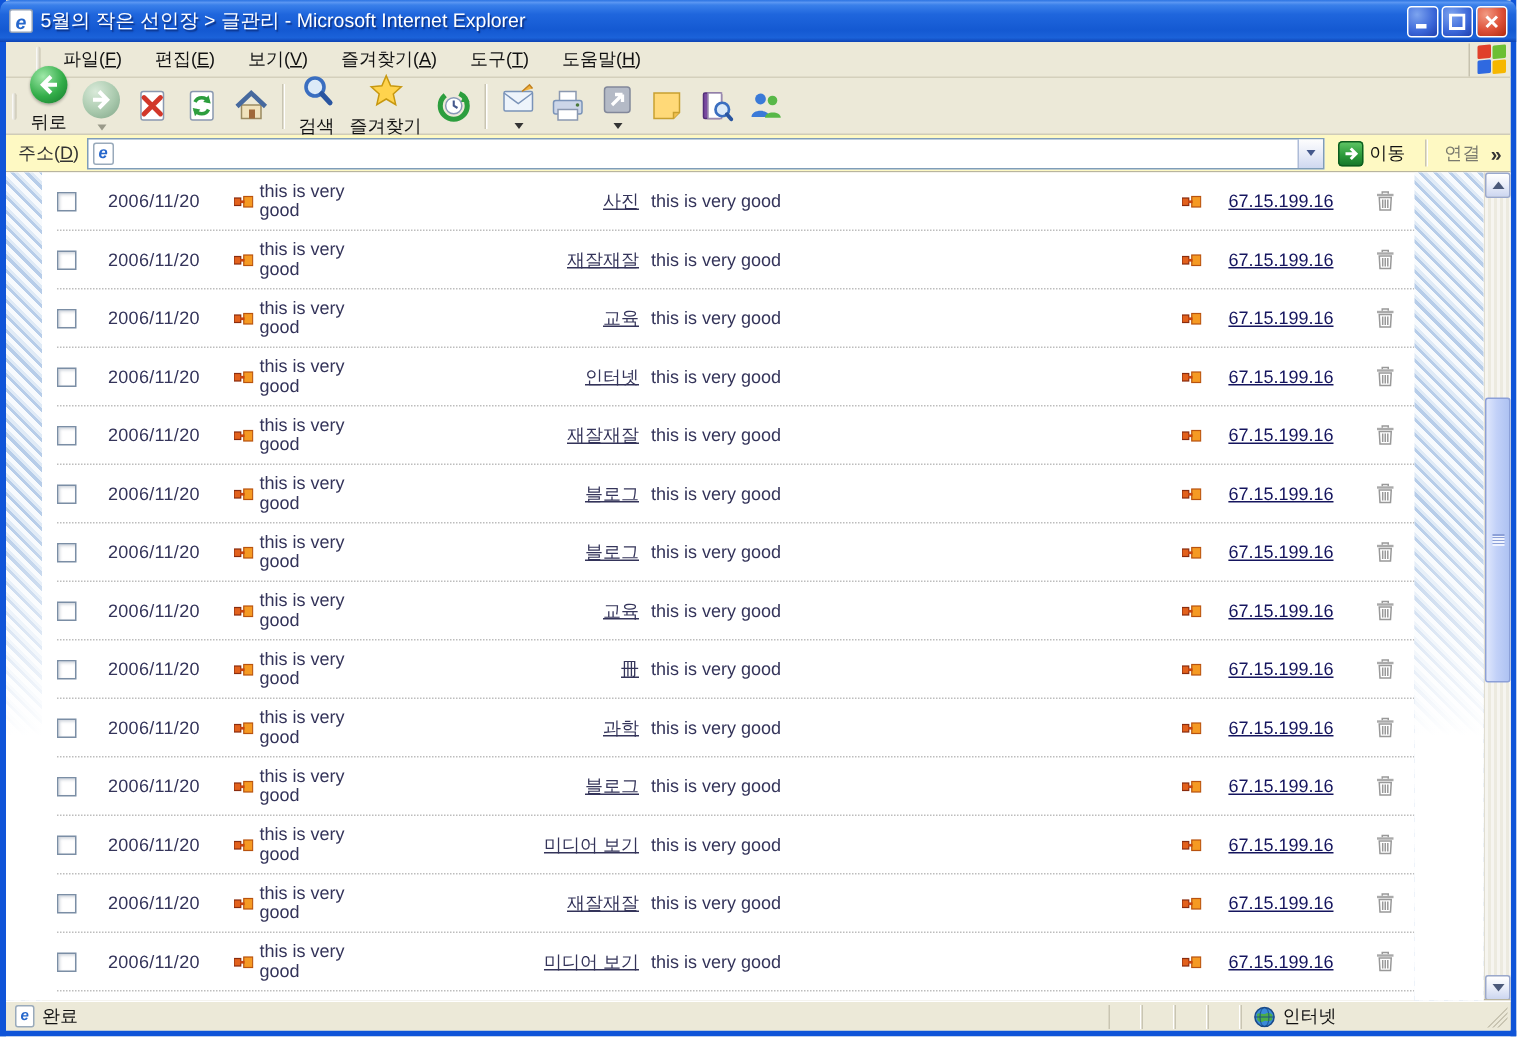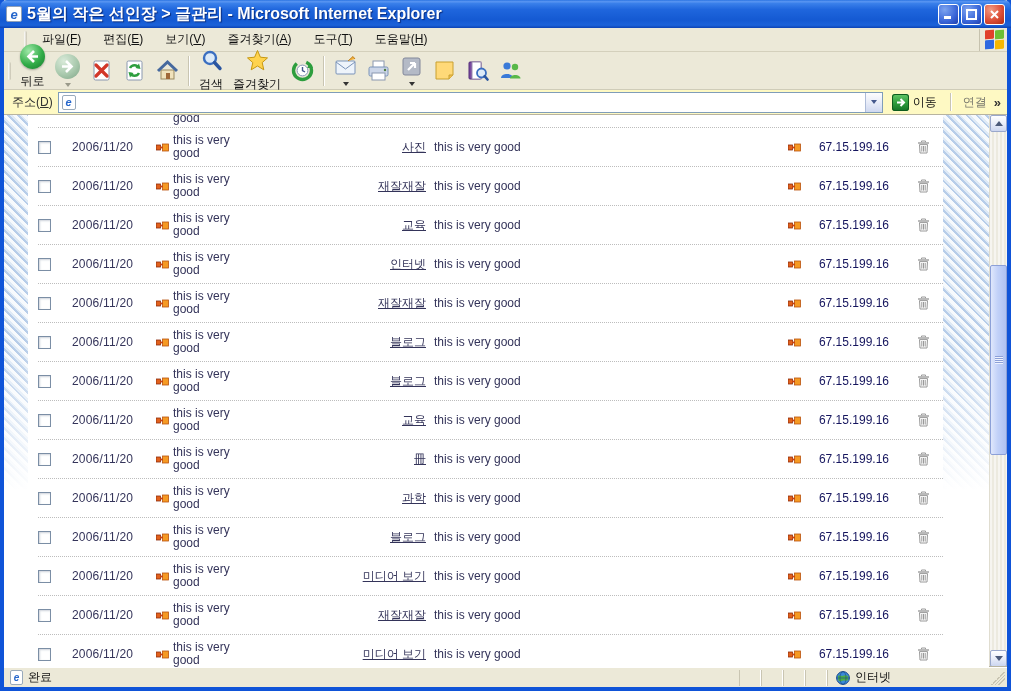--- a/index.html
+++ b/index.html
@@ -10,21 +10,21 @@
          background:#ece9d8; border-left:4px solid #0f54d8; border-right:4px solid #0f54d8;
          border-bottom:4px solid #0f54d8; }
 
   
   .titlebar { height:28px; flex:0 0 28px; margin:0 -4px; display:flex; align-items:center;
     padding:0 6px; border-radius:7px 7px 0 0;
     background:linear-gradient(180deg,#2c74e2 0%,#5a96f2 6%,#3a80ea 12%,#1f66dd 34%,#1459d2 72%,#1b62d9 90%,#0c42b4 100%); }
   .titleicon { width:16px; height:16px; margin-right:5px; position:relative; flex:0 0 16px;
     background:#fff; border:1px solid #90a0b8; border-radius:2px; display:flex; align-items:center; justify-content:center; }
   .titleicon span { color:#2667cc; font-weight:bold; font-style:italic; font-size:13px; line-height:1; }
-  .title { color:#fff; font-weight:bold; font-size:16px; text-shadow:1px 1px 1px #0a2c7c;
+  .title { color:#fff; font-weight:normal; font-size:13px; text-shadow:1px 1px 1px #0a2c7c;
     white-space:nowrap; overflow:hidden; flex:1; }
   .winbtns { display:flex; gap:2px; }
   .wbtn { width:21px; height:21px; border-radius:3px; border:1px solid #fff;
     display:flex; align-items:center; justify-content:center; }
   .wbtn.blue { background:radial-gradient(circle at 30% 25%,#7da4ef,#3a66d8 60%,#1f3fae); }
   .wbtn.red  { background:radial-gradient(circle at 30% 25%,#f29a82,#dd5038 55%,#b02a10); }
 
   
   .menubar { height:24px; flex:0 0 24px; display:flex; align-items:center; background:#ece9d8;
     border-bottom:1px solid #d4d0bc; padding-left:18px; }
@@ -83,21 +83,21 @@
 
   .trow { height:39px; display:flex; align-items:center; border-bottom:1px dotted #bdbdbd; color:#34345a; }
   .c-check { flex:0 0 34px; display:flex; align-items:center; }
   .checkbox { width:13px; height:13px; background:#fff; border:1px solid #7b8ea5;
     box-shadow:inset 1px 1px 2px rgba(60,80,110,.25); }
   .c-date { flex:0 0 84px; letter-spacing:.2px; }
   .c-title { flex:0 0 120px; display:flex; align-items:center; gap:4px; }
   .c-title .ttl { width:74px; line-height:13px; }
   .c-cat { flex:0 0 150px; text-align:right;text-decoration:underline; }
   .c-exc { flex:1; padding-left:8px; }
-  .c-ip { flex:0 0 130px; display:flex; align-items:center; justify-content:flex-end; gap:18px; color:#15155e; padding-right:14px; }
+  .c-ip { flex:0 0 130px; display:flex; align-items:center; justify-content:flex-end; gap:18px; color:#15155e; padding-right:14px;text-decoration:underline; }
   .c-trash { flex:0 0 40px; display:flex; justify-content:center; }
   .lnkicon { width:13px; height:9px; flex:0 0 13px; }
 
   
   .scrollbar { width:18px; flex:0 0 18px; background:#f3f2ec; display:flex; flex-direction:column; border-left:1px solid #e0ddd0; }
   .sbtn { height:17px; flex:0 0 17px; border:1px solid #9aa8cc; border-radius:2px;
     background:linear-gradient(180deg,#ffffff,#e9edf9 50%,#ccd6f0); display:flex; align-items:center; justify-content:center; }
   .sarrow-up { width:0; height:0; border-left:4px solid transparent; border-right:4px solid transparent; border-bottom:5px solid #4c5a7a; }
   .sarrow-dn { width:0; height:0; border-left:4px solid transparent; border-right:4px solid transparent; border-top:5px solid #4c5a7a; }
   .strack { flex:1; position:relative; background:repeating-linear-gradient(90deg,#f6f5f0 0 2px,#eceadf 2px 4px); }
@@ -309,23 +309,20 @@
     </span>
     <span class="tsep" style="height:18px;"></span>
     <span class="linkslbl">연결</span>
     <span class="chev">»</span>
   </div>
 
   <div class="main">
     <div class="page">
       <div class="band"></div>
       <div class="tablewrap">
-        <div class="partialrow">
-          <span>good</span>
-        </div>
         <div>
   <div class="trow">
     <span class="c-check">
                 <span class="checkbox"></span>
               </span>
     <span class="c-date">2006/11/20</span>
     <span class="c-title">
       <svg class="lnkicon" viewBox="0 0 13 9">
         <rect x="0" y="2" width="4.5" height="5" fill="#e2611c" stroke="#8a2c0e" stroke-width=".8"></rect>
         <rect x="6.5" y="1" width="6" height="7" fill="#f59a23" stroke="#b8520e" stroke-width=".8"></rect>

